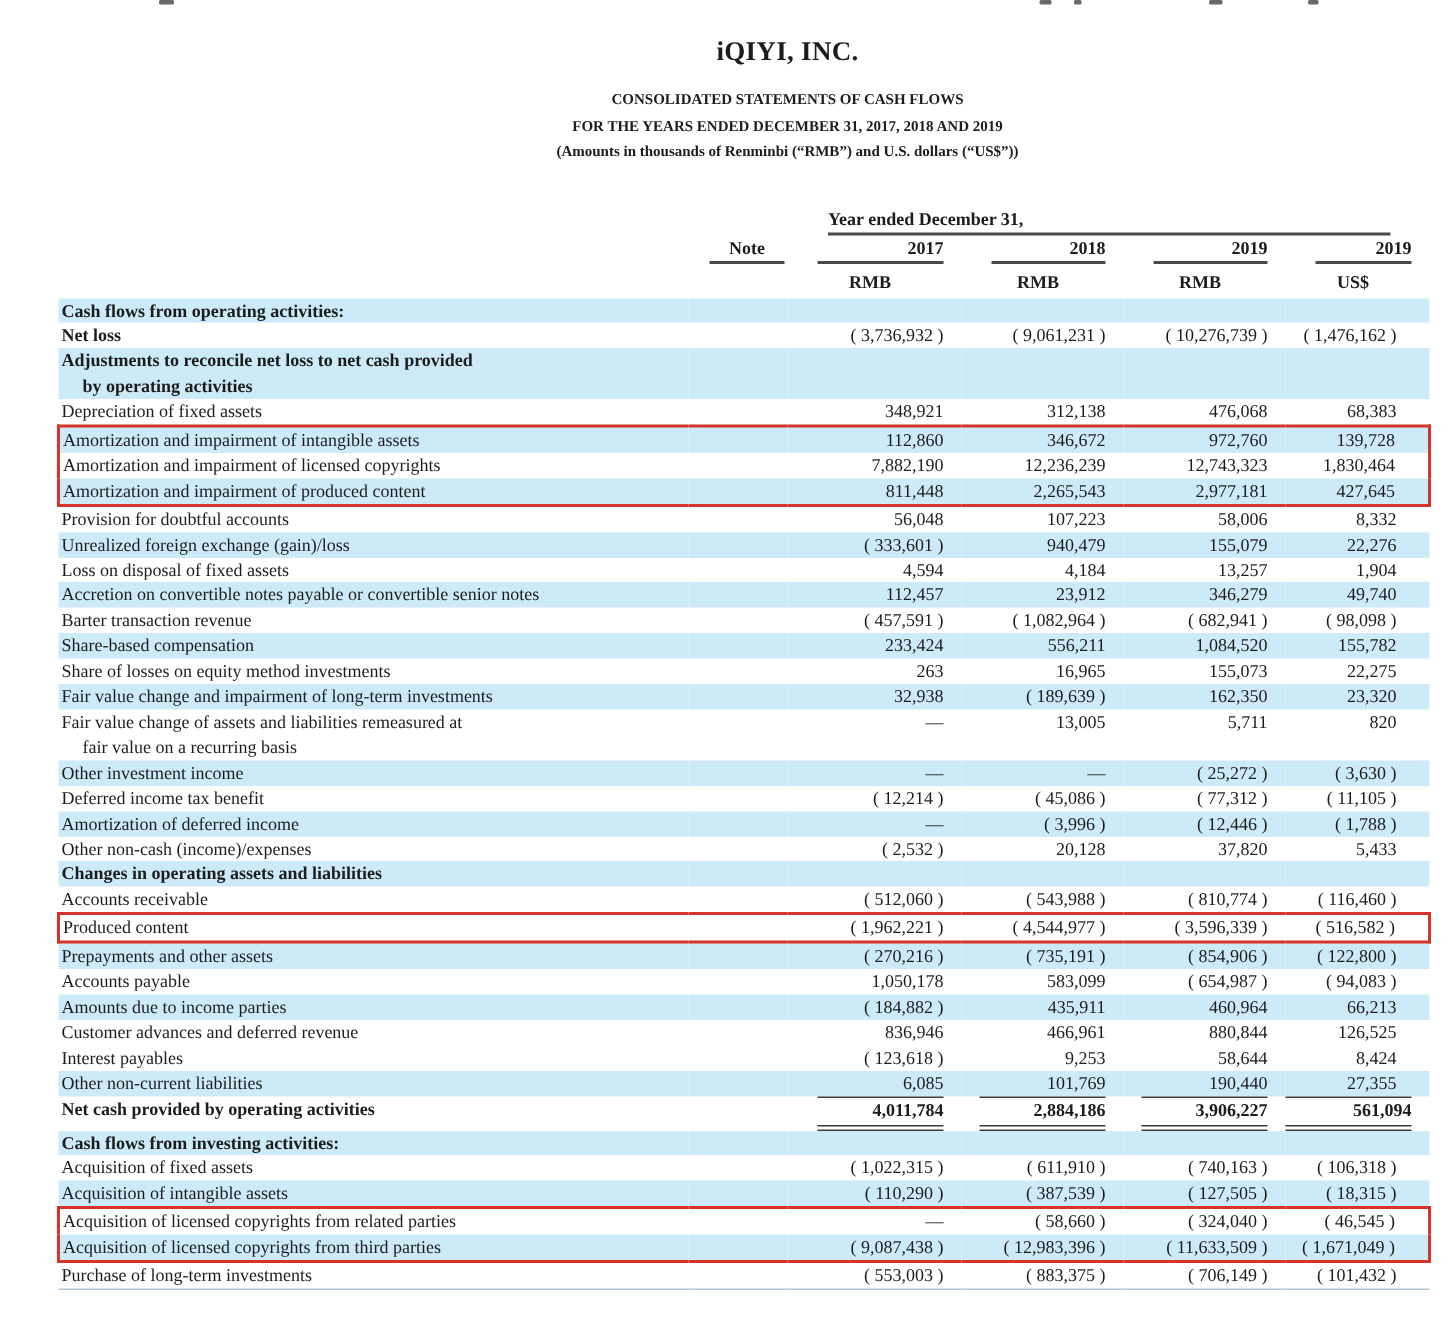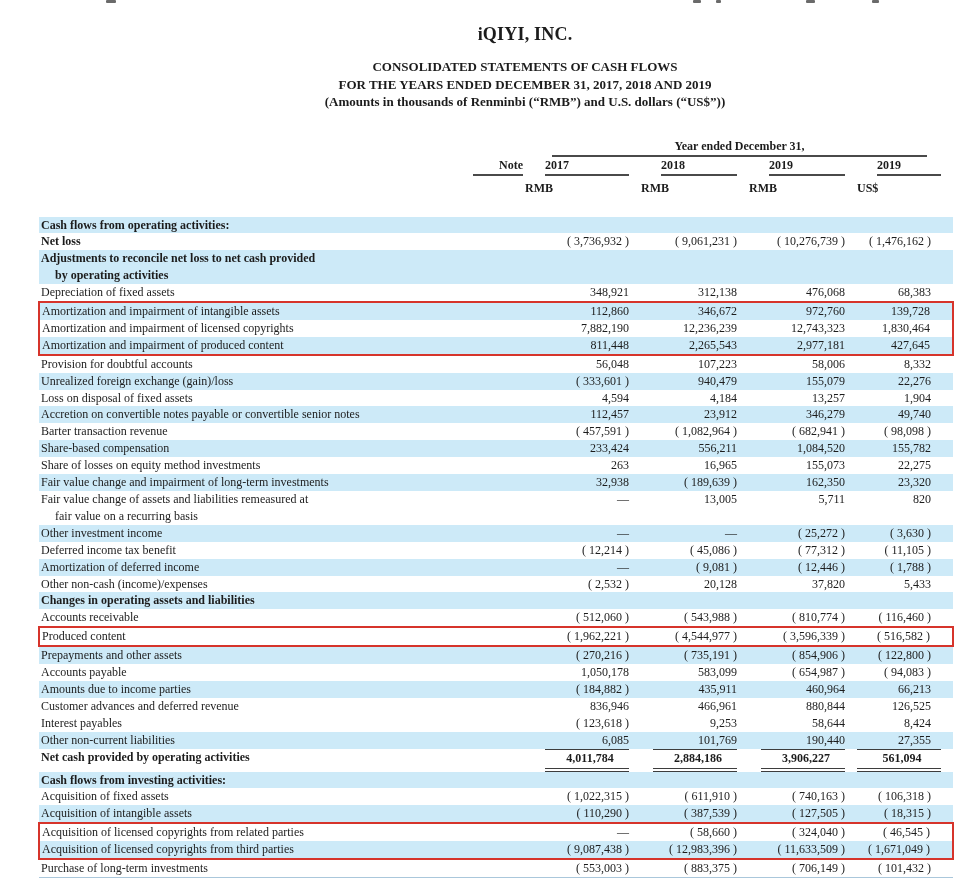--- a/index.html
+++ b/index.html
@@ -13,50 +13,50 @@
   .remnant{position:absolute;top:0;left:0;width:100%;height:6px;}
   .remnant i{position:absolute;top:0;height:3px;background:#6a6a6a;border-radius:1px;display:block;}
   .remnant i.m1{left:106px;width:10px;}
   .remnant i.m2{left:693px;width:8px;}
   .remnant i.m3{left:716px;width:5px;}
   .remnant i.m4{left:806px;width:9px;}
   .remnant i.m5{left:872px;width:7px;}
 
   .titleblock{margin:24px 0 0 84px;text-align:center;}
   .company{font-size:18px;font-weight:bold;letter-spacing:.2px;}
-  .subtitles{margin-top:13px;font-size:13px;font-weight:bold;line-height:17.5px;}
+  .subtitles{margin-top:13px;font-size:10px;font-weight:bold;line-height:17.5px;}
 
   table.cf{
     margin:26px 0 0 38px;
     width:914px;
     border-collapse:collapse;
     table-layout:fixed;
     font-size:12px;
   }
   col.c-lbl{width:420px;} col.c-note{width:66px;}
   col.c-y1{width:116px;} col.c-y2{width:108px;} col.c-y3{width:108px;} col.c-y4{width:96px;}
 
   thead td{padding:0;font-weight:bold;vertical-align:bottom;}
   .span-hdr{height:20px;}
-  .span-hdr .ul{margin:0 26px 0 27px;text-align:center;border-bottom:2px solid #4a4a4a;padding-bottom:1px;}
+  .span-hdr .ul{margin:0 26px 0 27px;text-align:left;border-bottom:2px solid #4a4a4a;padding-bottom:1px;}
   .yr-row td{height:19px;}
-  .yr-row .ul{margin:0 12px 0 20px;text-align:left;border-bottom:2px solid #4a4a4a;padding-bottom:1px;font-family:Liberation Serif, serif;}
-  .yr-row .note-ul{margin:0 2px 0 14px;text-align:right;border-bottom:2px solid #4a4a4a;padding-bottom:1px;}
-  .unit-row td{height:20px;text-align:left;padding-bottom:21px;}
+  .yr-row .ul{margin:0 12px 0 20px;text-align:right;border-bottom:2px solid #4a4a4a;padding-bottom:1px;font-family:Liberation Serif, serif;}
+  .yr-row .note-ul{margin:0 2px 0 14px;text-align:center;border-bottom:2px solid #4a4a4a;padding-bottom:1px;}
+  .unit-row td{height:20px;text-align:center;padding-bottom:3px;}
   .unit-row td.u{padding-right:6px;}
 
   tbody td{padding:0;line-height:16.9px;vertical-align:top;}
   tr.b td{background:var(--stripe);}
   td.lbl{padding-left:2px;}
   td.lbl .l2{padding-left:14px;}
   td.lbl.bl{font-weight:bold;}
   td.val{text-align:right;white-space:nowrap;padding-right:12px;}
   td.val.last{padding-right:22px;}
   td.val.vb{font-weight:bold;}
-  .valrule{display:inline-block;min-width:78px;border-top:1px solid #3d3d3d;border-bottom:4px double #3d3d3d;padding:0 0 1px 6px;text-align:center;}
+  .valrule{display:inline-block;min-width:78px;border-top:1px solid #3d3d3d;border-bottom:4px double #3d3d3d;padding:0 0 1px 6px;}
 
   
   tr.bx td:first-child{border-left:2px solid var(--red);}
   tr.bx td:last-child{border-right:2px solid var(--red);}
   tr.bx-top td{border-top:2px solid var(--red);margin-top:14px;}
   tr.bx-bot td{border-bottom:2px solid var(--red);}
 
   
   tr.edge td{border-top:1px solid #8e9bac;border-bottom:1px solid #aac7db;}
 
@@ -312,21 +312,21 @@
         <td class="val">( 45,086 )</td>
         <td class="val">( 77,312 )</td>
         <td class="val last">( 11,105 )</td>
       </tr>
       <tr class="b ">
         <td class="lbl">
           <div class="l1">Amortization of deferred income</div>
         </td>
         <td></td>
         <td class="val">—</td>
-        <td class="val">( 9,081 )</td>
+        <td class="val">( 3,996 )</td>
         <td class="val">( 12,446 )</td>
         <td class="val last">( 1,788 )</td>
       </tr>
       <tr class="">
         <td class="lbl">
           <div class="l1">Other non-cash (income)/expenses</div>
         </td>
         <td></td>
         <td class="val">( 2,532 )</td>
         <td class="val">20,128</td>

